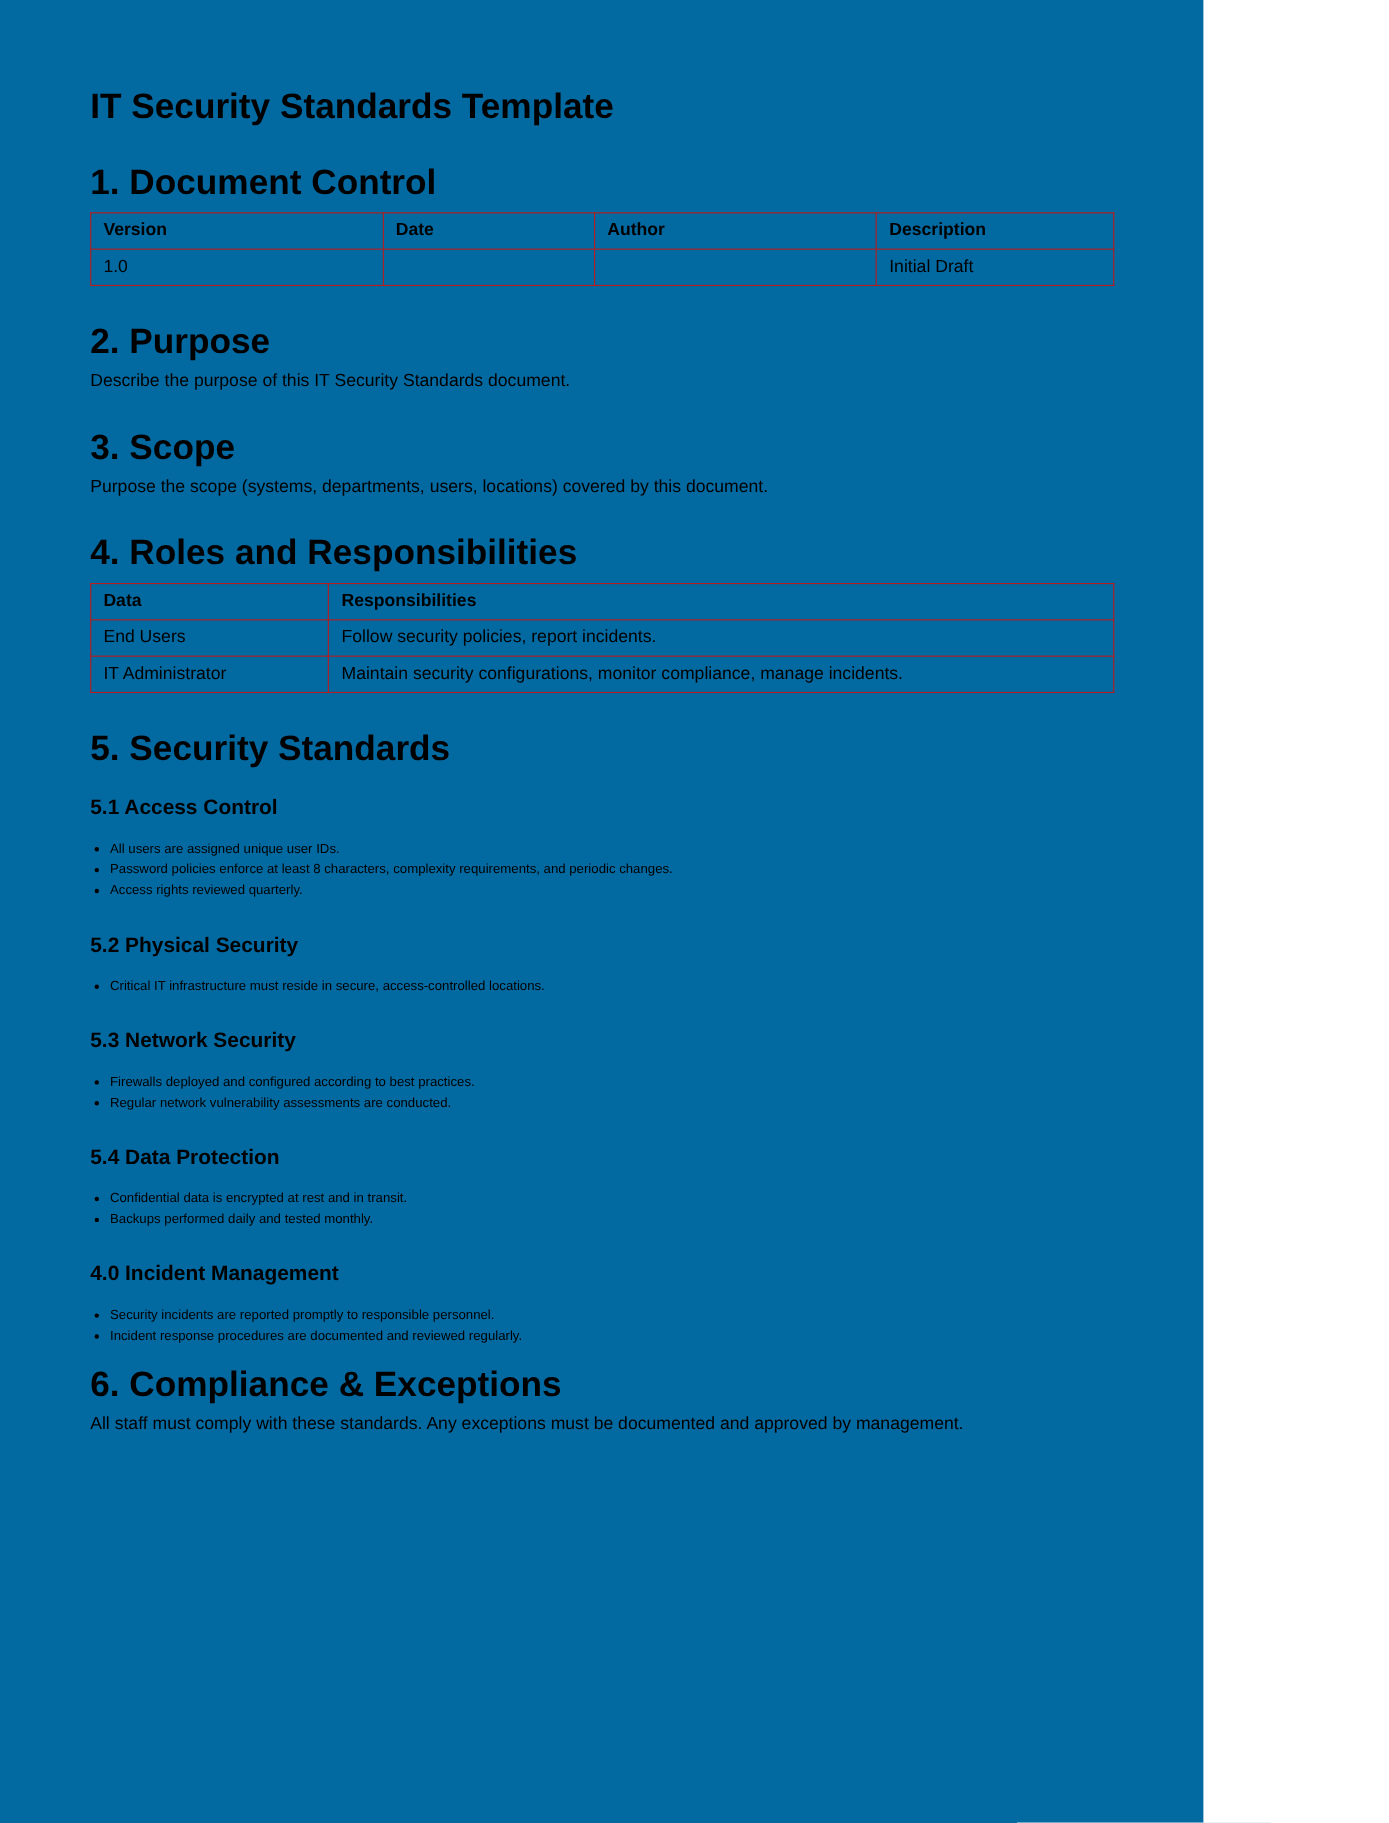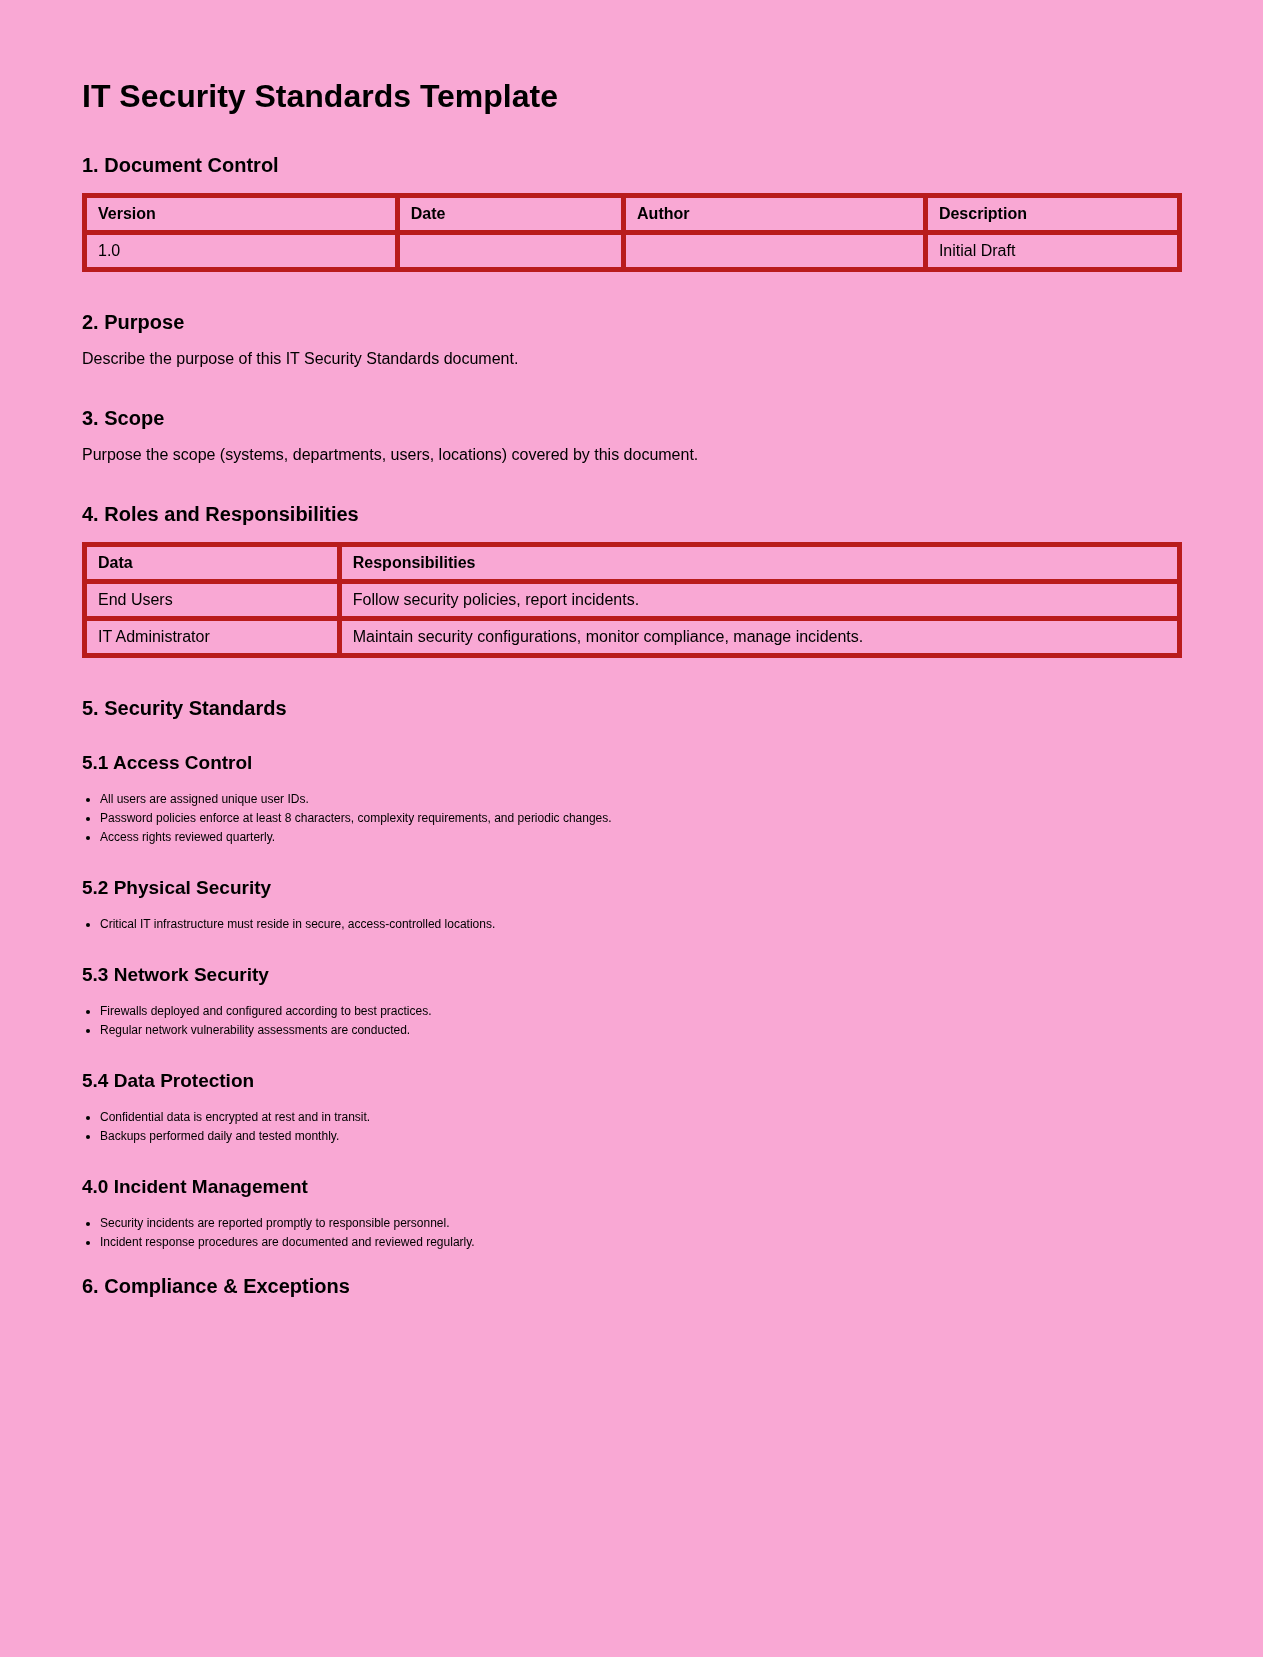--- a/index.html
+++ b/index.html
@@ -1,38 +1,38 @@
 <!DOCTYPE html>
 <html><head>
 <meta charset="utf-8">
 <style>
   html, body { margin: 0; padding: 0; background: #ffffff; }
   .page {
-    width: 1263px;
+    width: 1094px;
     height: 1657px;
-    background: #f9a8d4;
+    background: #0369a1;
     color: #000000;
     font-family: "Liberation Sans", sans-serif;
     position: relative;
     overflow: hidden;
   }
   .content {
     box-sizing: border-box;
     padding: 78px 81px 0 82px;
     height: 1303px;
     overflow: hidden;
   }
   h1.doc-title {
     font-size: 32px;
     line-height: 37px;
     font-weight: bold;
     margin: 0 0 35px 0;
   }
   h2.sec {
-    font-size: 20px;
+    font-size: 32px;
     line-height: 28px;
     font-weight: bold;
     margin: 36px 0 14px 0;
   }
   h2.sec-compliance { margin-top: 20px; }
   h3.subsec {
     font-size: 19px;
     line-height: 22px;
     font-weight: bold;
     margin: 30px 0 16px 0;
@@ -50,21 +50,21 @@
     font-size: 12px;
     line-height: 19px;
   }
   table.doc-table {
     border-collapse: collapse;
     width: 100%;
     table-layout: fixed;
   }
   table.doc-table th,
   table.doc-table td {
-    border: 5px solid #b91c1c;
+    border: 1px solid #b91c1c;
     padding: 7px 11px;
     font-size: 16px;
     line-height: 18px;
     text-align: left;
     vertical-align: middle;
     overflow: hidden;
     white-space: nowrap;
   }
   table.doc-table th { font-weight: bold; }
   .col-version { width: 26.1%; }

